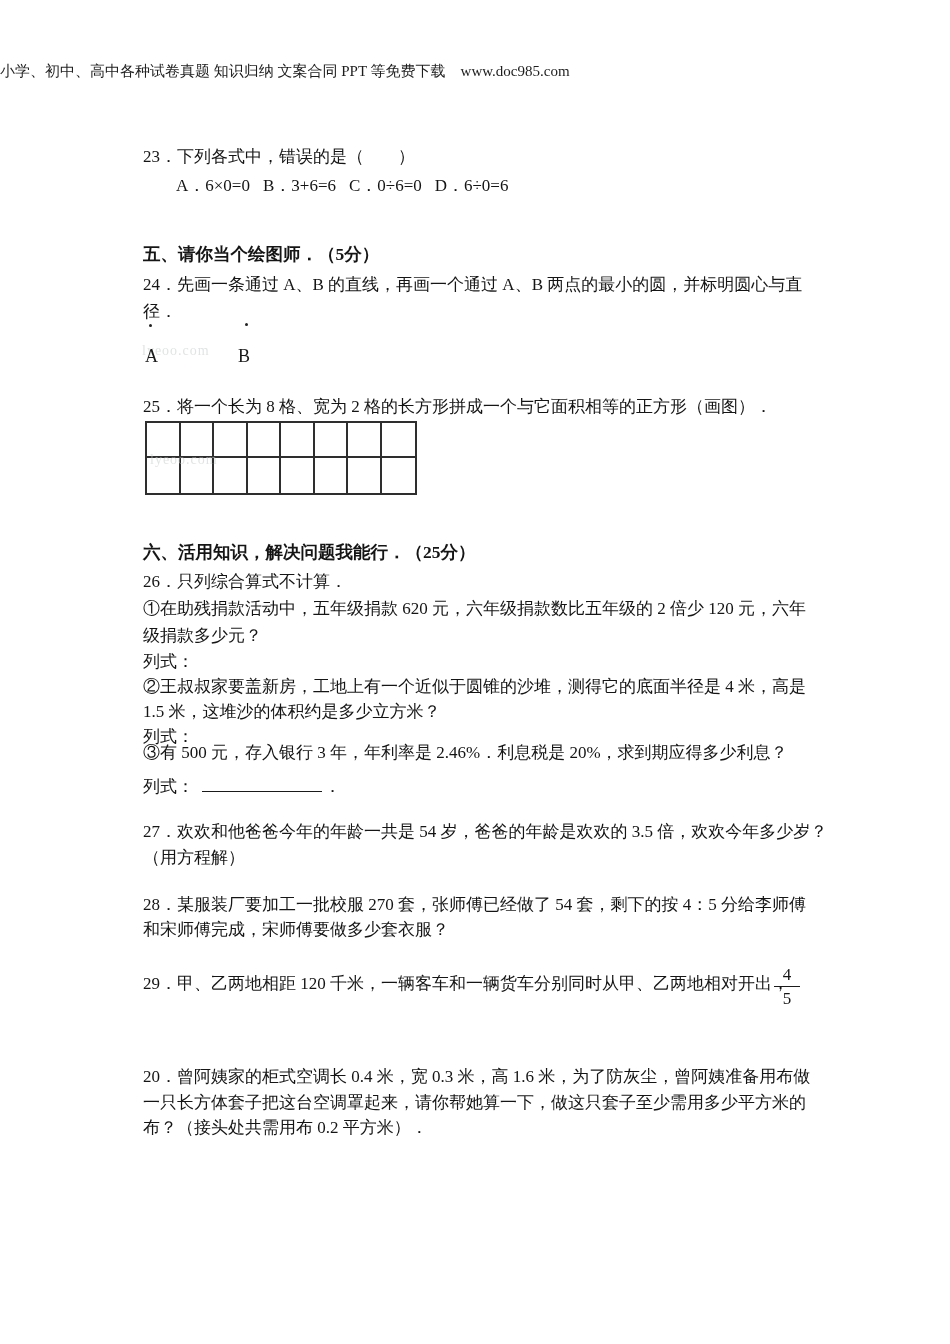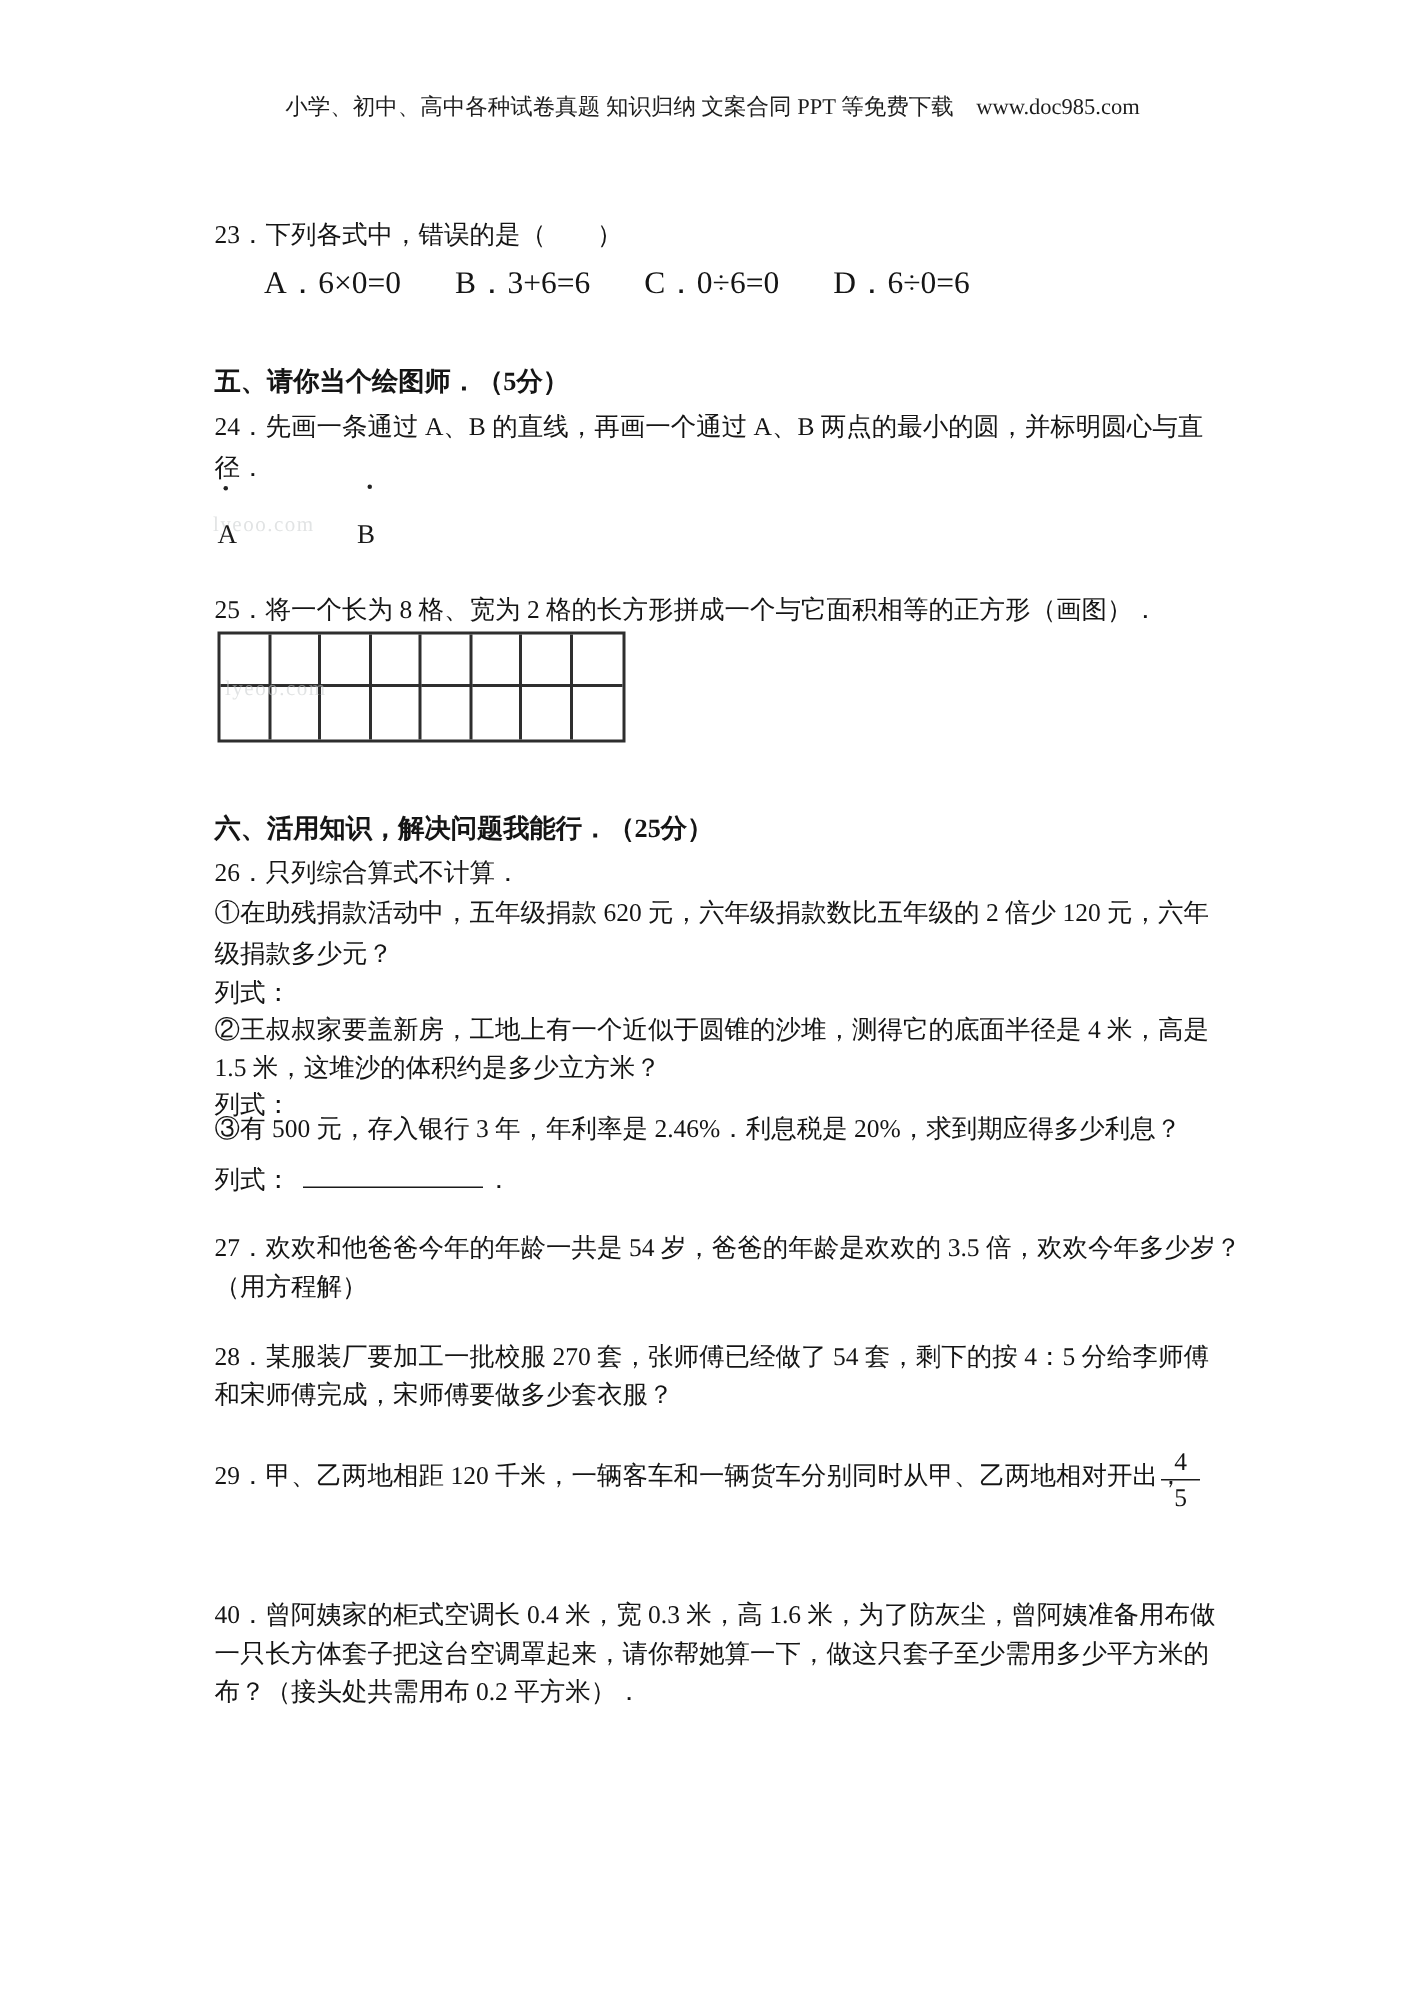--- a/index.html
+++ b/index.html
@@ -17,35 +17,34 @@
     position:absolute;
     left:143px;
     white-space:nowrap;
     font-size:17px;
     line-height:22px;
     color:#151515;
   }
   .header-line {
     position:absolute;
     left:0; right:0;
-    text-align:center;
     font-size:15px;
     color:#1d1d1d;
     white-space:nowrap;
   }
   .section-title {
     font-weight:bold;
     font-size:17.5px;
   }
   .options-row {
     position:absolute;
     left:176px;
     display:flex;
-    gap:36px;
-    font-size:21px;
+    gap:13px;
+    font-size:17px;
     white-space:nowrap;
   }
   .dot {
     position:absolute;
     width:3px; height:3px;
     background:#222;
     border-radius:50%;
   }
   .point-label {
     position:absolute;
@@ -163,17 +162,17 @@
 
   <div class="line" style="top:894px">28．某服装厂要加工一批校服 270 套，张师傅已经做了 54 套，剩下的按 4：5 分给李师傅</div>
   <div class="line" style="top:919px">和宋师傅完成，宋师傅要做多少套衣服？</div>
 
   <div class="line" style="top:973px">29．甲、乙两地相距 120 千米，一辆客车和一辆货车分别同时从甲、乙两地相对开出，</div>
   <div class="fraction">
     <span class="num">4</span>
     <span class="den">5</span>
   </div>
 
-  <div class="line" style="top:1066px">40．曾阿姨家的柜式空调长 0.4 米，宽 0.3 米，高 1.6 米，为了防灰尘，曾阿姨准备用布做</div>
+  <div class="line" style="top:1066px">20．曾阿姨家的柜式空调长 0.4 米，宽 0.3 米，高 1.6 米，为了防灰尘，曾阿姨准备用布做</div>
   <div class="line" style="top:1092px">一只长方体套子把这台空调罩起来，请你帮她算一下，做这只套子至少需用多少平方米的</div>
   <div class="line" style="top:1117px">布？（接头处共需用布 0.2 平方米）．</div>
 
 </div>
 
 </body></html>

